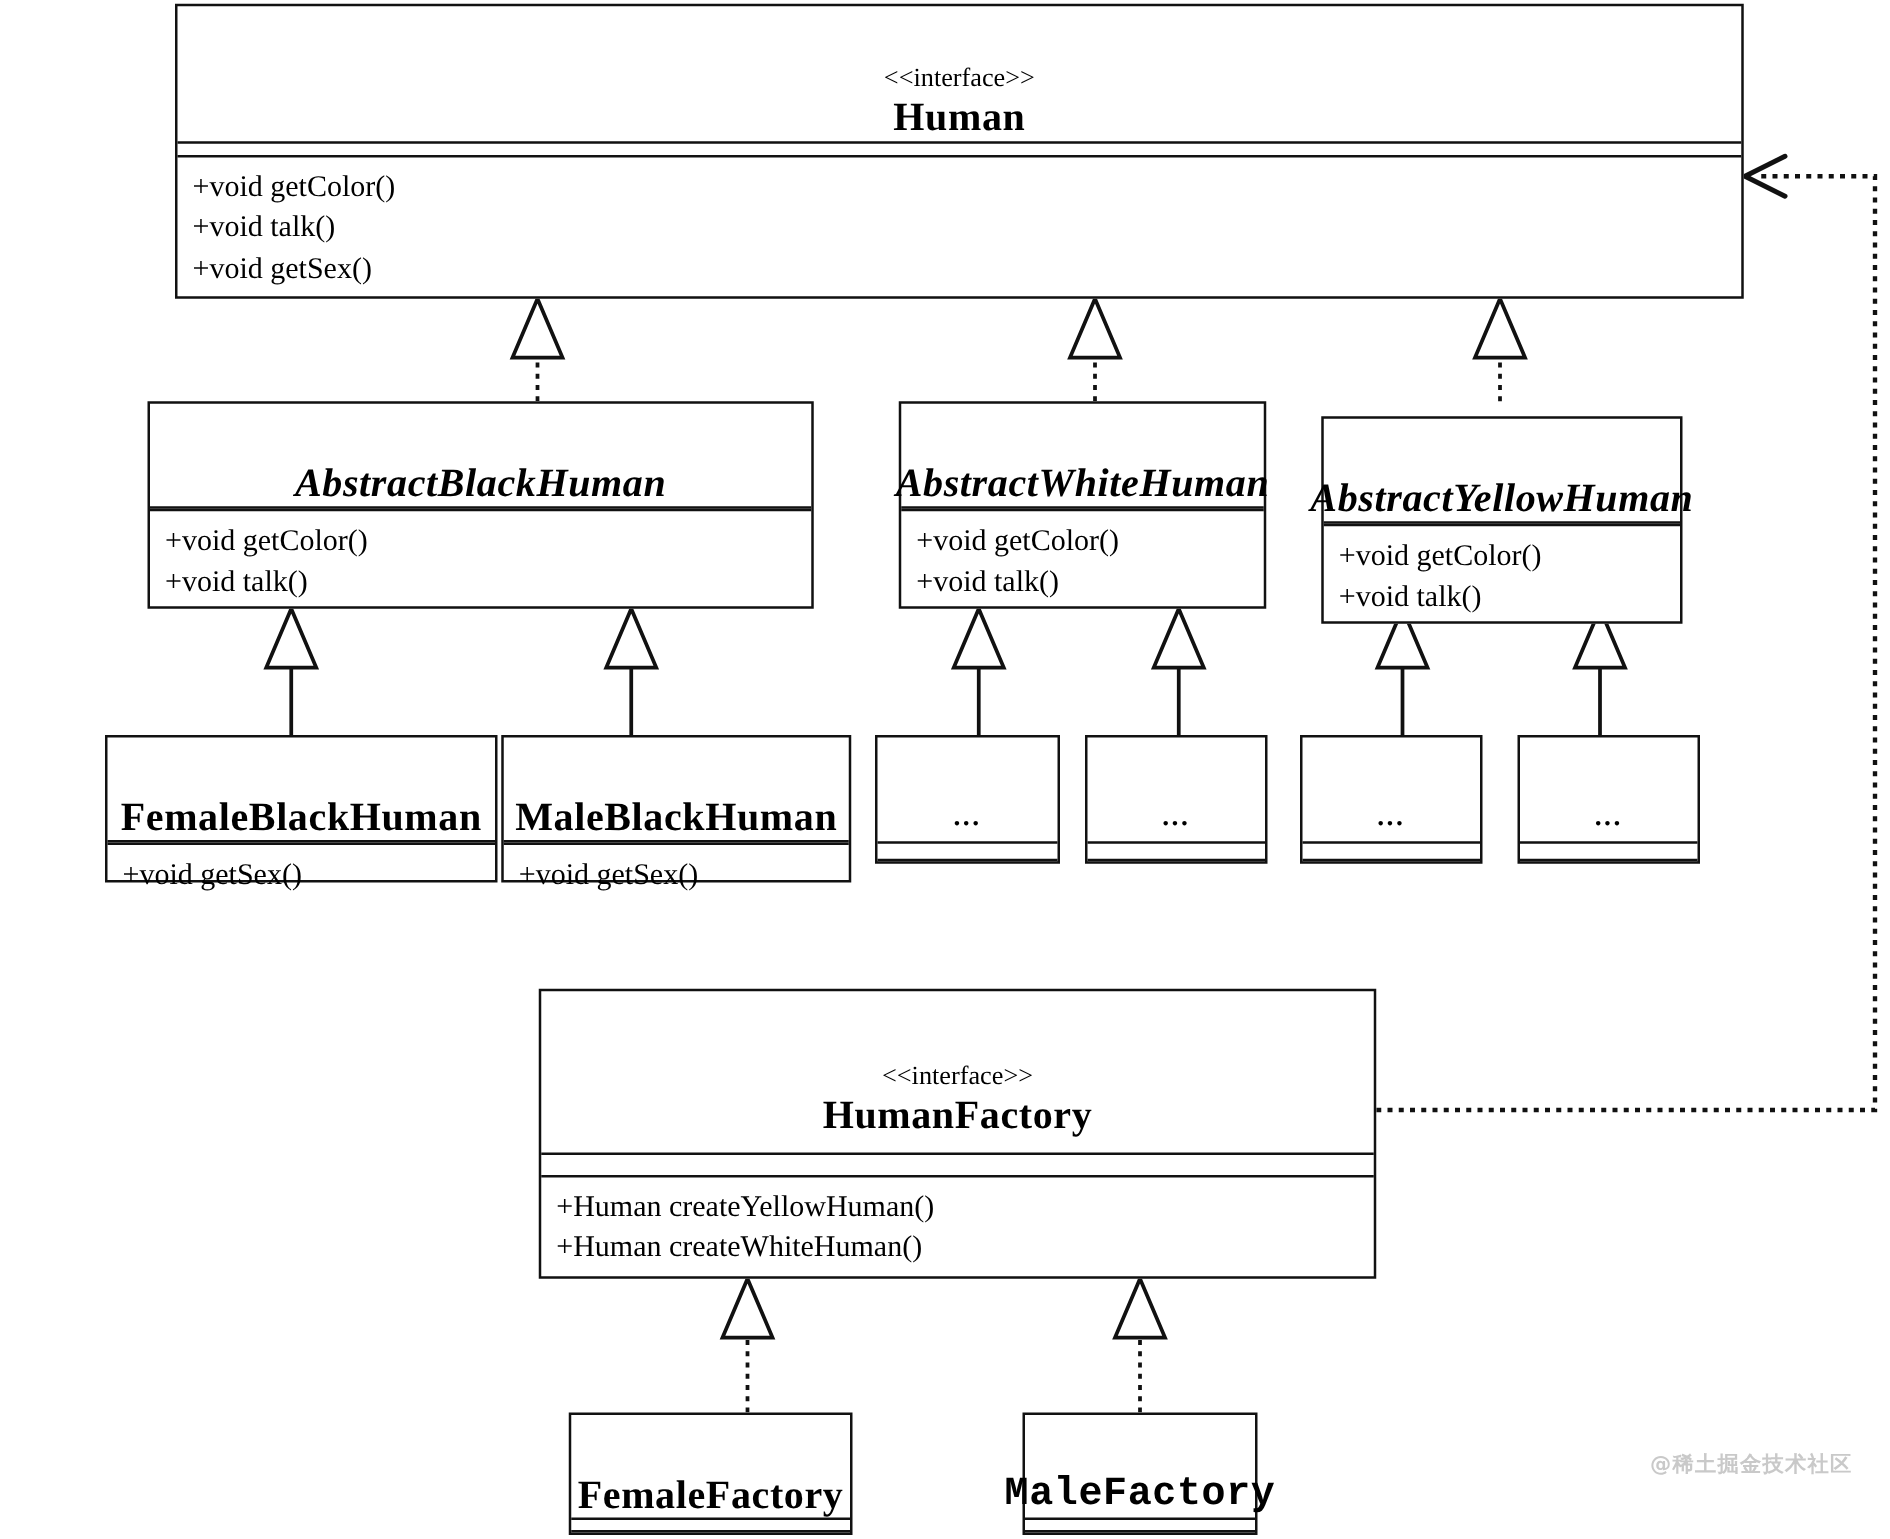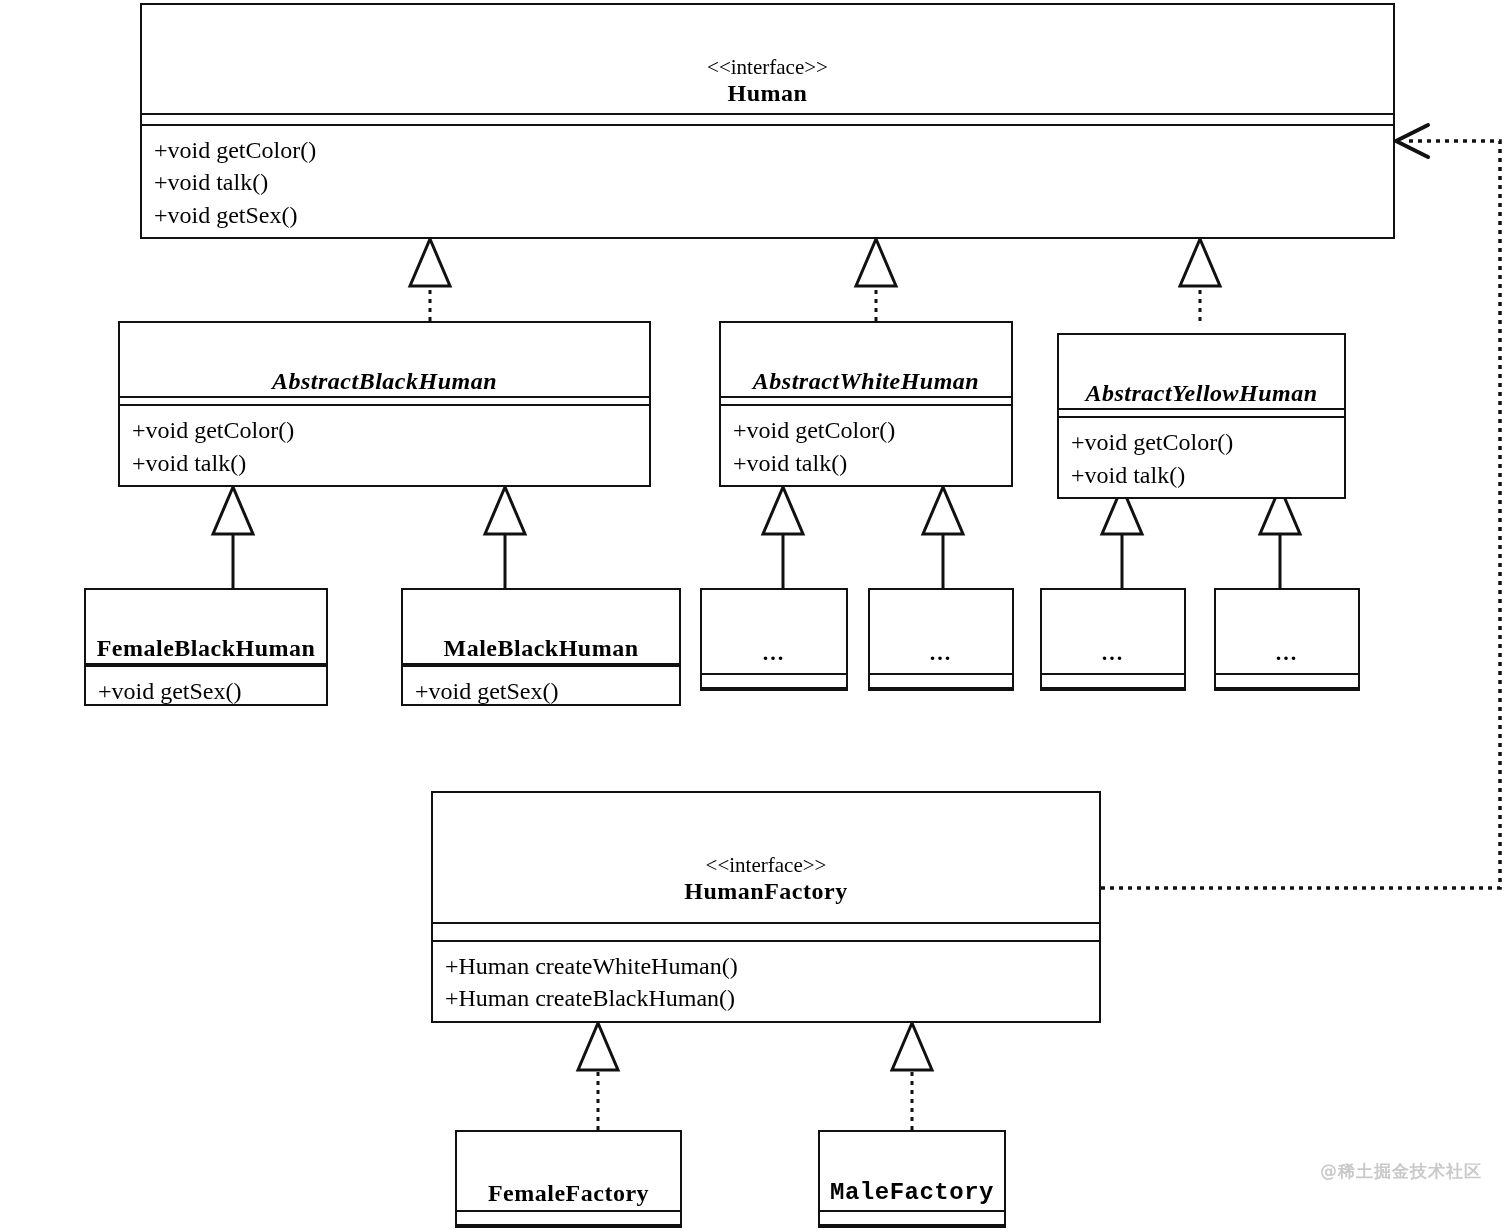--- a/index.html
+++ b/index.html
@@ -36,21 +36,21 @@
   .comp-sep{
     border-top:2px solid #111;
   }
   .stereotype{
     font-size:21px;
     font-weight:400;
     letter-spacing:0px;
     line-height:1.15;
   }
   .cls-name{
-    font-size:24px;
+    font-size:32px;
     font-weight:bold;
     line-height:1.2;
   }
   .cls-name.abstract{
     font-style:italic;
     letter-spacing:0.5px;
   }
   .cls-name.bold-tight{
     letter-spacing:0.5px;
   }
@@ -184,21 +184,21 @@
     <div class="compartment comp-head" style="height:52px;">
       <div class="cls-name abstract">AbstractYellowHuman</div>
     </div>
     <div class="compartment comp-sep" style="height:16px;"></div>
     <div class="compartment comp-sep members" style="flex:1;">
       <div>+void getColor()</div>
       <div>+void talk()</div>
     </div>
   </div>
 
-  <div class="uml-box" style="left:84px; top:588px; width:244px; height:118px;">
+  <div class="uml-box" style="left:84px; top:588px; width:314px; height:118px;">
     <div class="compartment comp-head" style="height:46px;">
       <div class="cls-name bold-tight">FemaleBlackHuman</div>
     </div>
     <div class="compartment comp-sep" style="height:14px;"></div>
     <div class="compartment comp-sep members" style="flex:1;">
       <div>+void getSex()</div>
     </div>
   </div>
 
   <div class="uml-box" style="left:401px; top:588px; width:280px; height:118px;">
@@ -243,22 +243,22 @@
     <div class="compartment comp-sep" style="flex:1;"></div>
   </div>
 
   <div class="uml-box" style="left:431px; top:791px; width:670px; height:232px;">
     <div class="compartment comp-head" style="height:85px;">
       <div class="stereotype">&lt;&lt;interface&gt;&gt;</div>
       <div class="cls-name bold-tight">HumanFactory</div>
     </div>
     <div class="compartment comp-sep" style="height:18px;"></div>
     <div class="compartment comp-sep members" style="flex:1;">
+      <div>+Human createYellowHuman()</div>
       <div>+Human createWhiteHuman()</div>
-      <div>+Human createBlackHuman()</div>
     </div>
   </div>
 
   <div class="uml-box" style="left:455px; top:1130px; width:227px; height:98px;">
     <div class="compartment comp-head" style="height:50px;">
       <div class="cls-name bold-tight">FemaleFactory</div>
     </div>
     <div class="compartment comp-sep" style="height:20px;"></div>
     <div class="compartment comp-sep" style="flex:1;"></div>
   </div>

